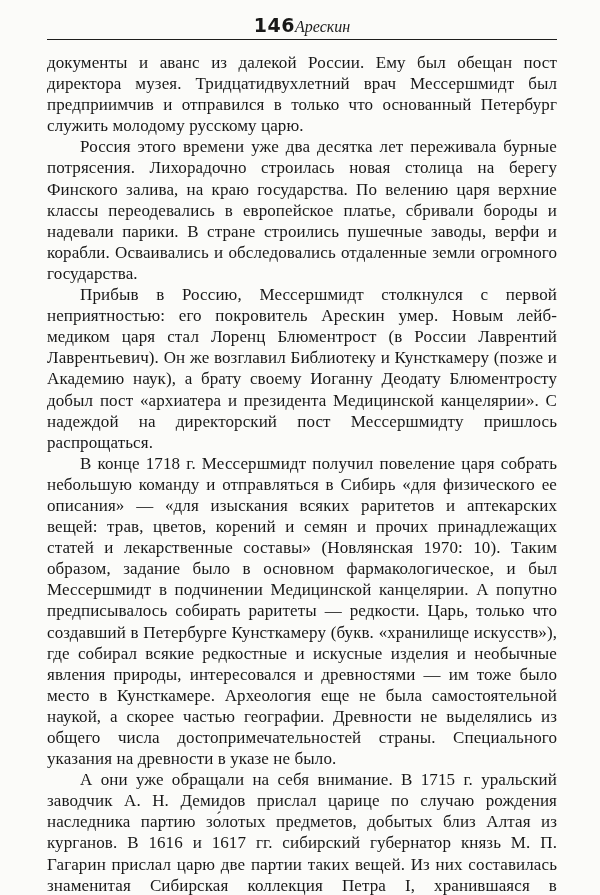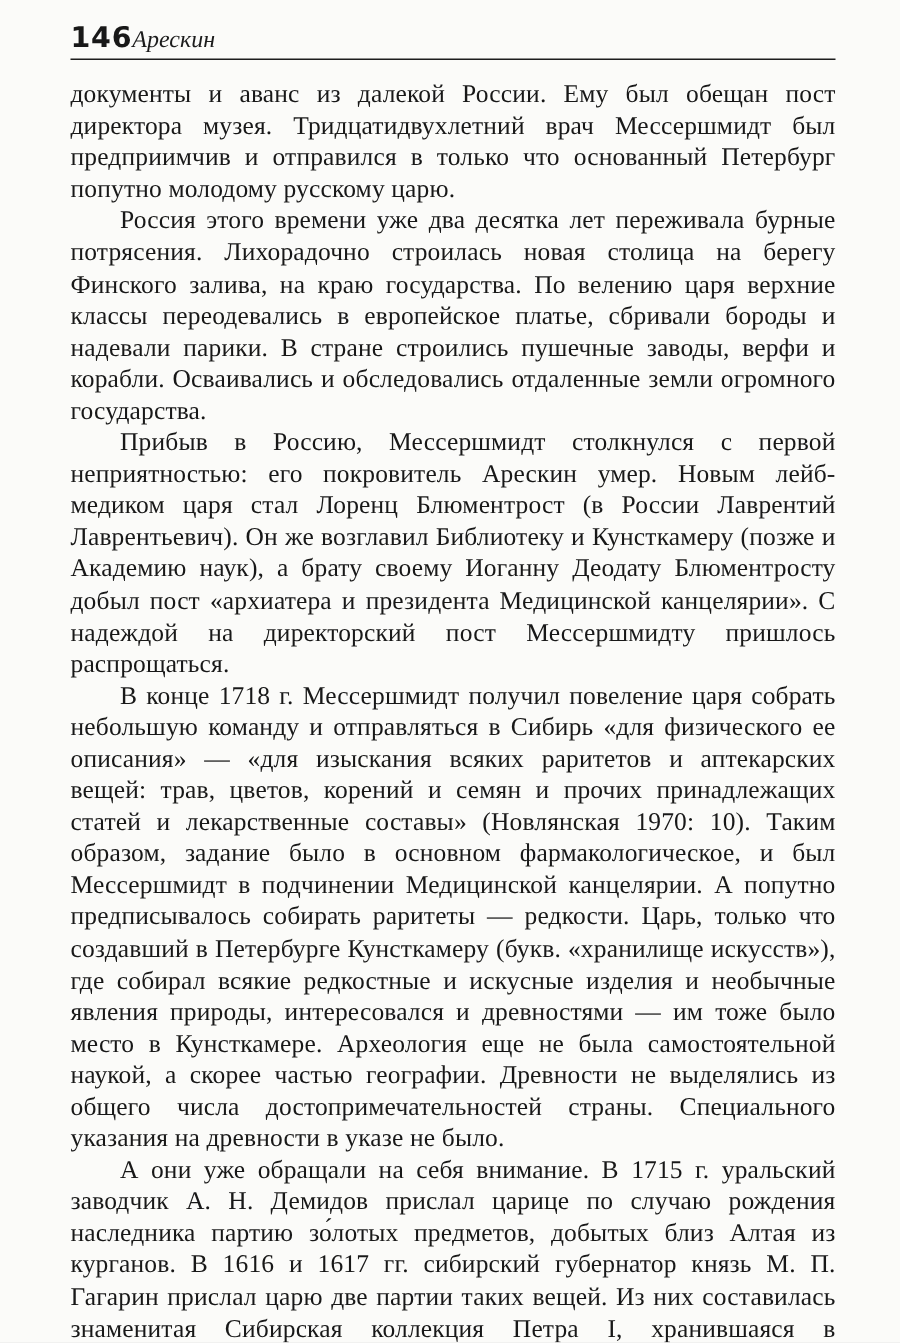--- a/index.html
+++ b/index.html
@@ -14,21 +14,21 @@
     margin: 0 auto;
     background: #fbfbf9;
     box-sizing: border-box;
     padding: 14px 43px 0 47px;
     font-family: "Liberation Serif", "DejaVu Serif", serif;
     color: #181818;
     overflow: hidden;
   }
   .running-head {
     display: flex;
-    justify-content: flex-start;
+    justify-content: center;
     align-items: baseline;
   }
   .page-num {
     font-family: "DejaVu Sans", "Liberation Sans", sans-serif;
     font-weight: bold;
     font-size: 19px;
     letter-spacing: 0.5px;
   }
   .running-title {
     font-style: italic;
@@ -61,20 +61,20 @@
 <div class="page">
 
   <header class="running-head">
     <span class="page-num">146</span>
     <span class="running-title">Арескин</span>
   </header>
 
   <div class="head-rule"></div>
 
   <main class="body-text">
-    <p class="para">документы и аванс из далекой России. Ему был обещан пост директора музея. Тридцатидвухлетний врач Мессершмидт был предприимчив и отправился в только что основанный Петербург попутно молодому русскому царю.</p>
+    <p class="para">документы и аванс из далекой России. Ему был обещан пост директора музея. Тридцатидвухлетний врач Мессершмидт был предприимчив и отправился в только что основанный Петербург служить молодому русскому царю.</p>
     <p class="para indent">Россия этого времени уже два десятка лет переживала бурные потрясения. Лихорадочно строилась новая столица на берегу Финского залива, на краю государства. По велению царя верхние классы переодевались в европейское платье, сбривали бороды и надевали парики. В стране строились пушечные заводы, верфи и корабли. Осваивались и обследовались отдаленные земли огромного государства.</p>
     <p class="para indent">Прибыв в Россию, Мессершмидт столкнулся с первой неприятностью: его покровитель Арескин умер. Новым лейб-медиком царя стал Лоренц Блюментрост (в России Лаврентий Лаврентьевич). Он же возглавил Библиотеку и Кунсткамеру (позже и Академию наук), а брату своему Иоганну Деодату Блюментросту добыл пост «архиатера и президента Медицинской канцелярии». С надеждой на директорский пост Мессершмидту пришлось распрощаться.</p>
     <p class="para indent">В конце 1718 г. Мессершмидт получил повеление царя собрать небольшую команду и отправляться в Сибирь «для физического ее описания» — «для изыскания всяких раритетов и аптекарских вещей: трав, цветов, корений и семян и прочих принадлежащих статей и лекарственные составы» (Новлянская 1970: 10). Таким образом, задание было в основном фармакологическое, и был Мессершмидт в подчинении Медицинской канцелярии. А попутно предписывалось собирать раритеты — редкости. Царь, только что создавший в Петербурге Кунсткамеру (букв. «хранилище искусств»), где собирал всякие редкостные и искусные изделия и необычные явления природы, интересовался и древностями — им тоже было место в Кунсткамере. Археология еще не была самостоятельной наукой, а скорее частью географии. Древности не выделялись из общего числа достопримечательностей страны. Специального указания на древности в указе не было.</p>
     <p class="para indent">А они уже обращали на себя внимание. В 1715 г. уральский заводчик А. Н. Демидов прислал царице по случаю рождения наследника партию зо́лотых предметов, добытых близ Алтая из курганов. В 1616 и 1617 гг. сибирский губернатор князь М. П. Гагарин прислал царю две партии таких вещей. Из них составилась знаменитая Сибирская коллекция Петра I, хранившаяся в Кунсткамере, а потом в Эрмитаже (Руденко 1962). Осенью Гагарин побывал в Красноярске, и жители поднесли ему «древние вещи» из курганов, а губернатор в ответ выставил им 25 ведер вина.</p>
   </main>
 
 </div>
 
 </body></html>

